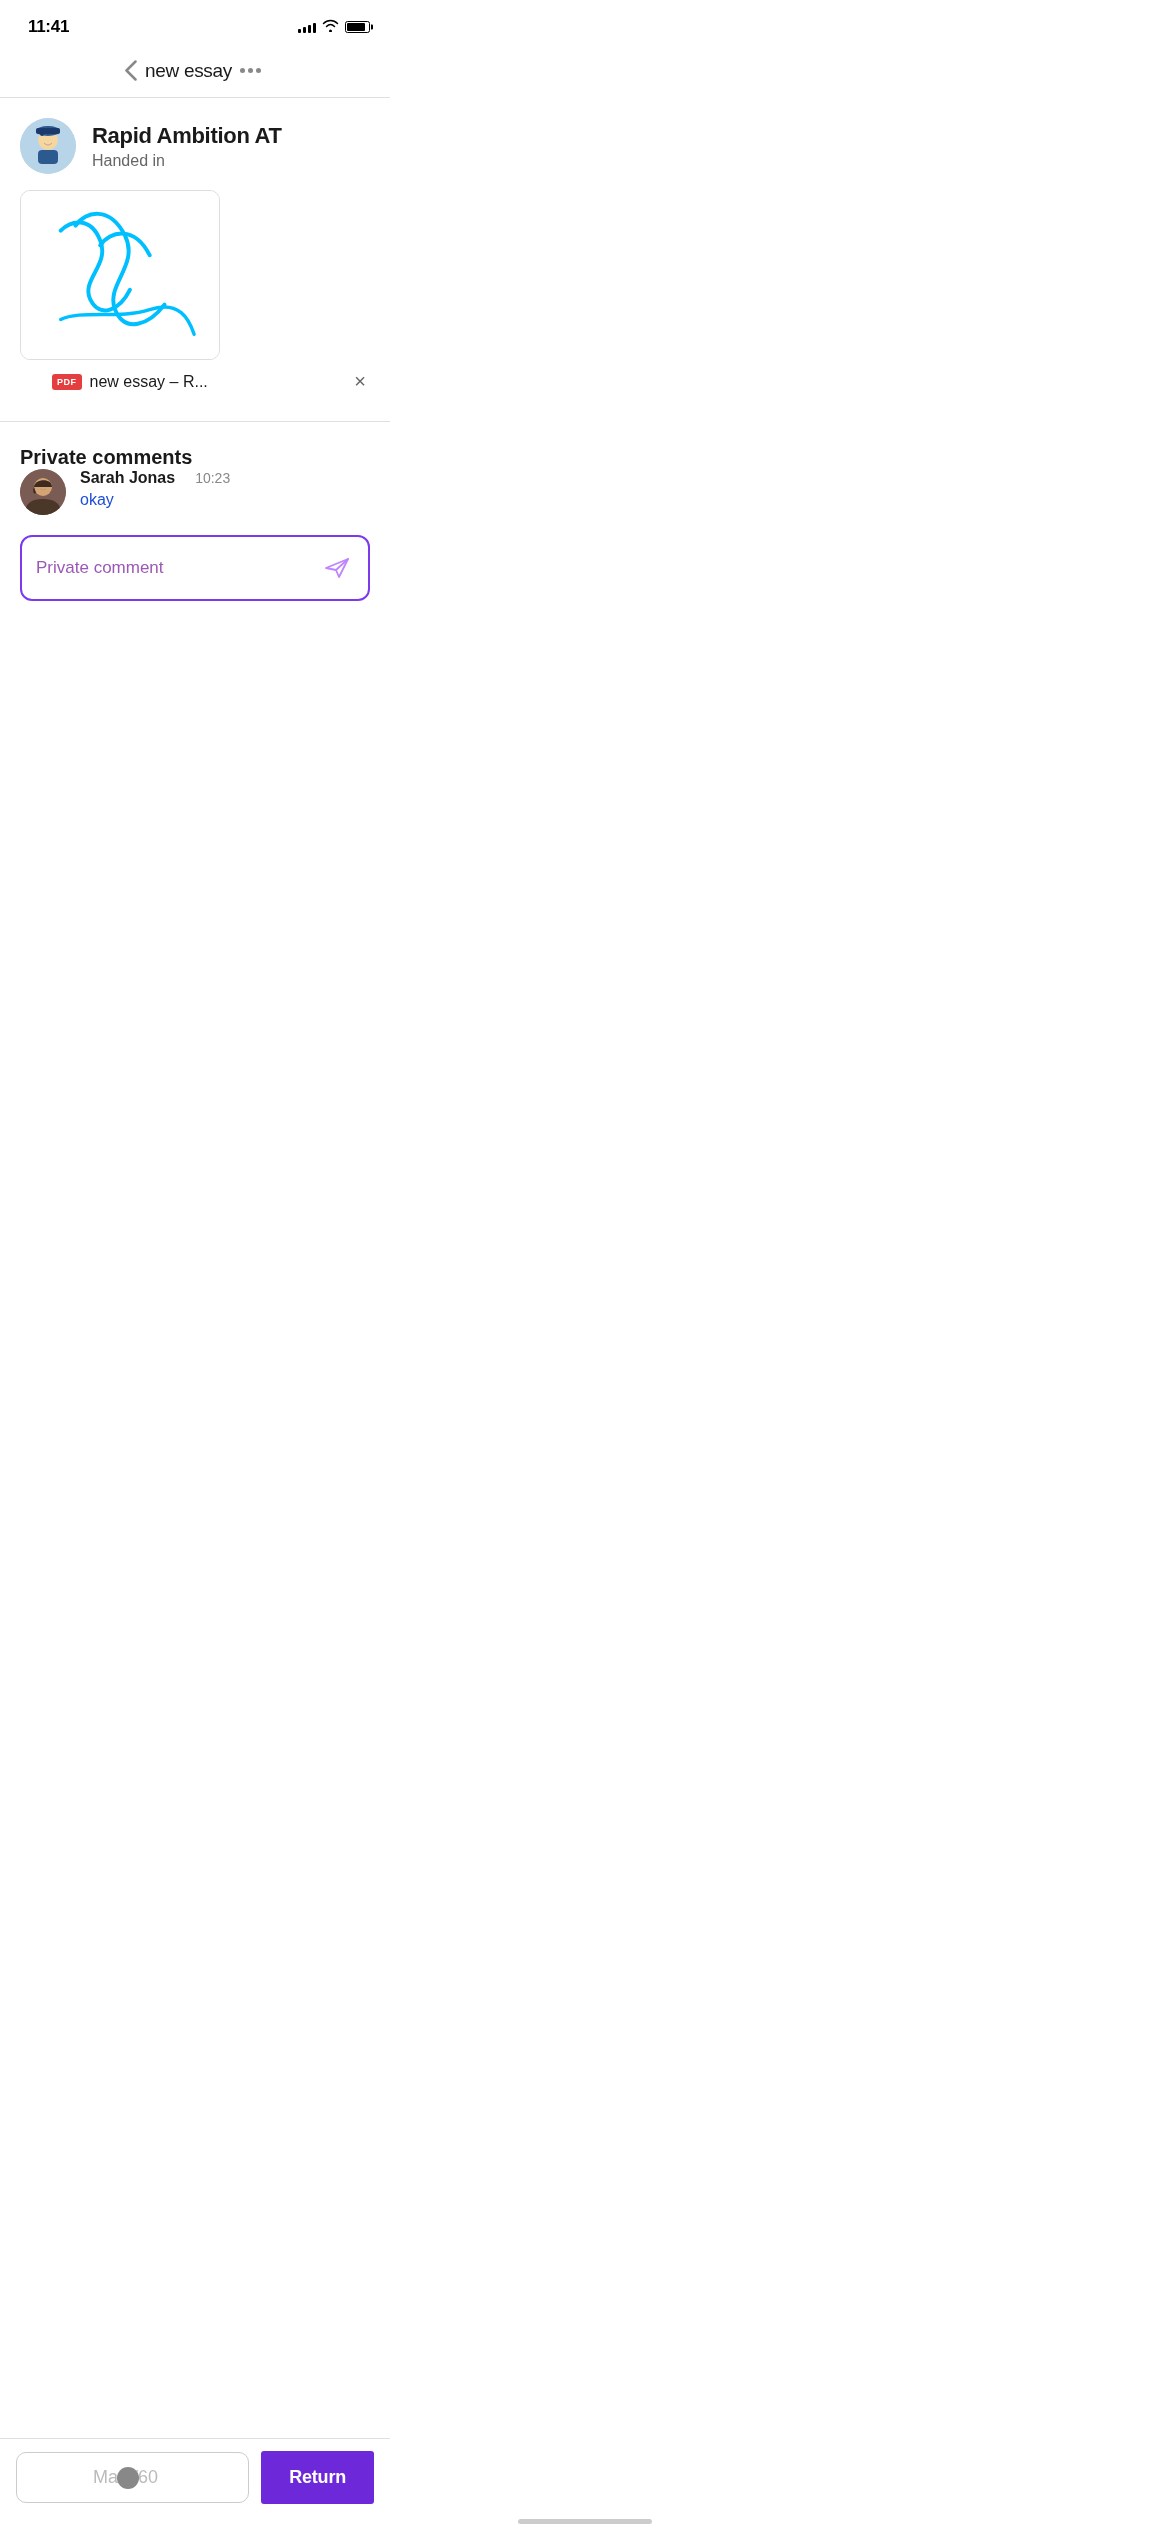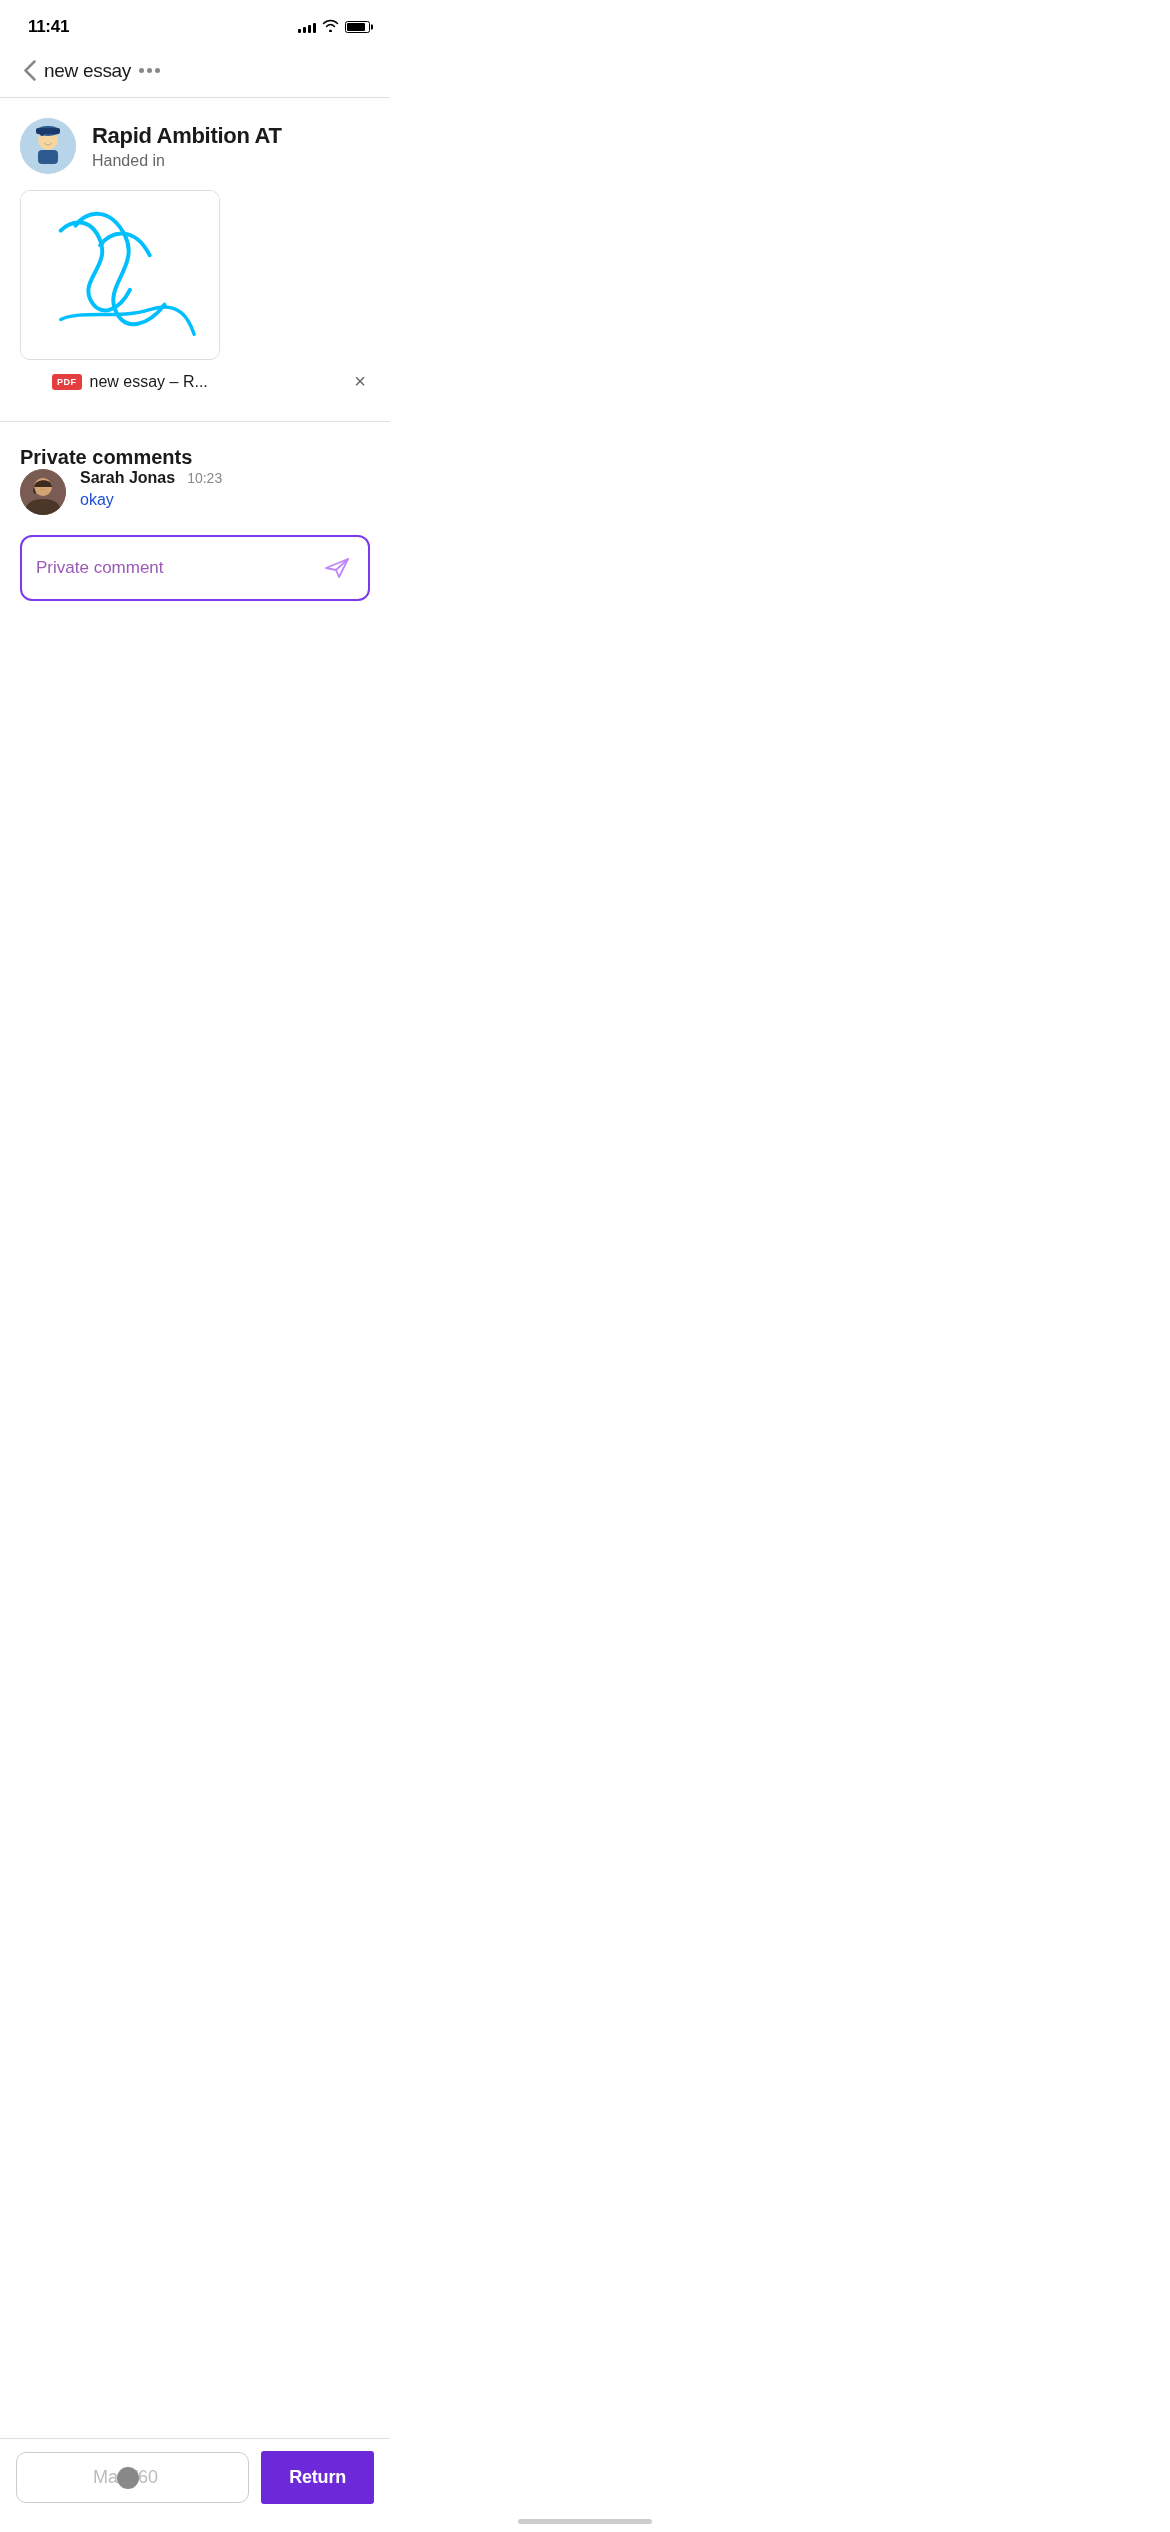--- a/index.html
+++ b/index.html
@@ -86,21 +86,21 @@
       background: #000;
       height: 100%;
       width: 85%;
       border-radius: 1px;
     }
 
     
     .nav-bar {
       display: flex;
       align-items: center;
-      justify-content: flex-start;
+      justify-content: center;
       padding: 8px 20px 12px 16px;
       border-bottom: 1px solid #e0e0e0;
     }
 
     .nav-back-btn {
       display: flex;
       align-items: center;
       color: #888;
       font-size: 24px;
       font-weight: 300;
@@ -275,21 +275,21 @@
 
     .comment-body {
       display: flex;
       flex-direction: column;
       gap: 4px;
     }
 
     .comment-header {
       display: flex;
       align-items: baseline;
-      gap: 12px;
+      gap: 20px;
     }
 
     .comment-author {
       font-size: 16px;
       font-weight: 600;
       color: #1a1a1a;
     }
 
     .comment-time {
       font-size: 14px;

